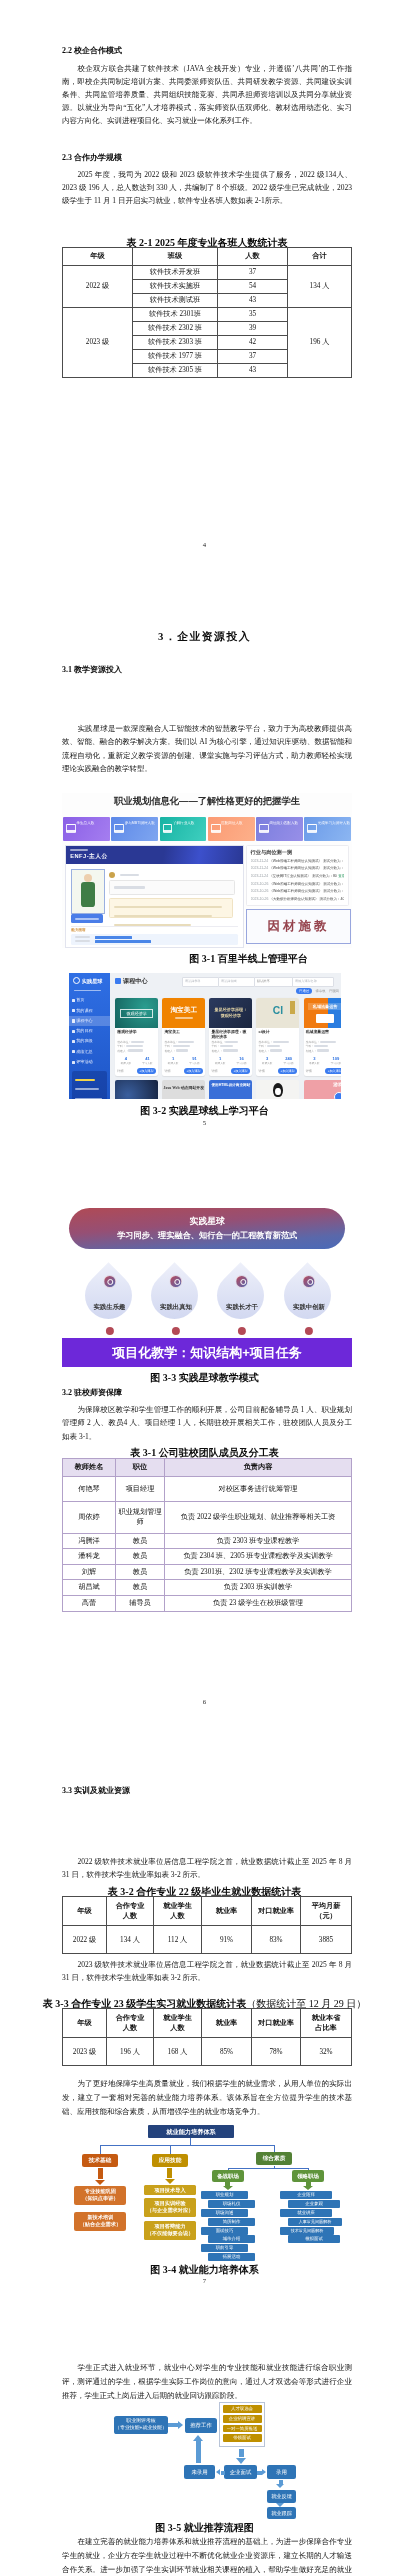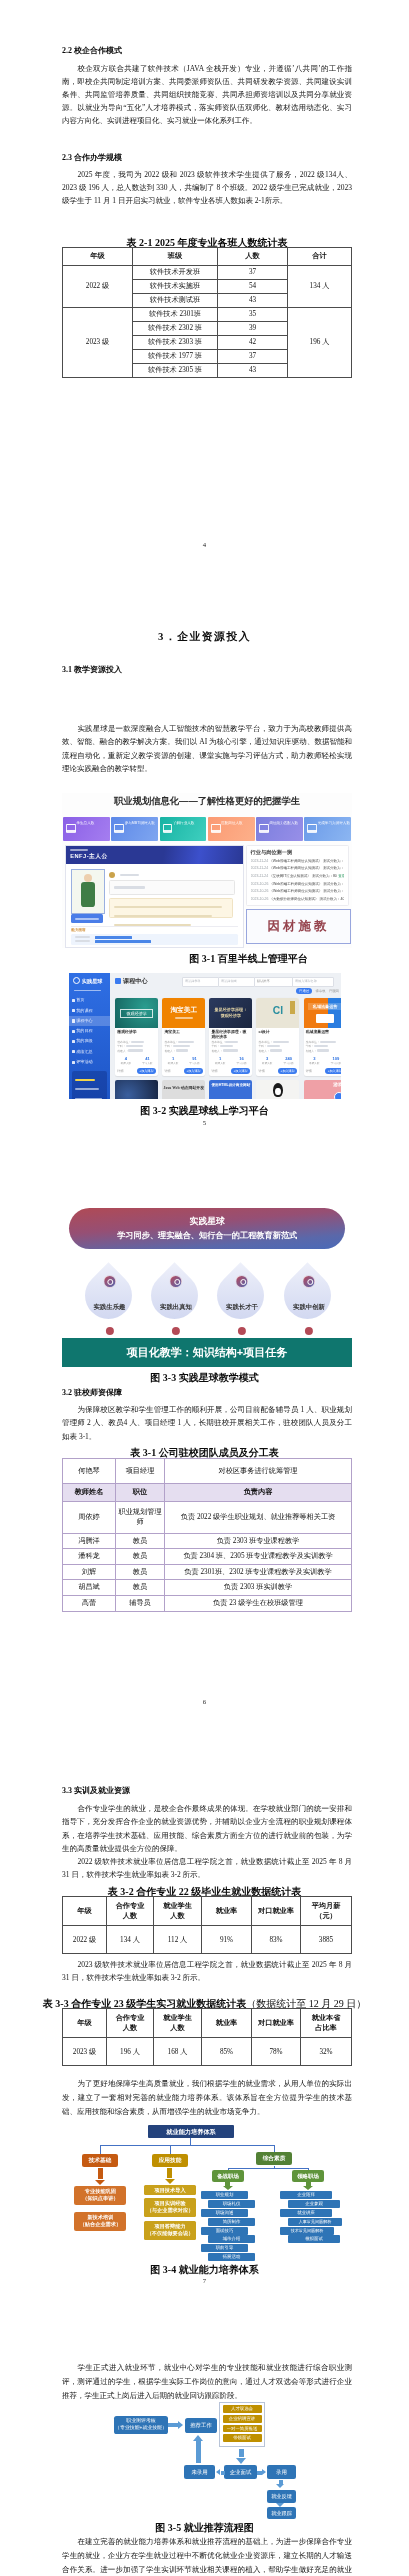--- a/index.html
+++ b/index.html
@@ -422,45 +422,45 @@
       <div class="drop-ic"></div>
       <div class="drop-tx">实践长才干</div>
       <div class="drop-dot"></div>
     </div>
     <div class="drop-slot" style="left:216px;top:49px;">
       <div class="drop-shape"></div>
       <div class="drop-ic"></div>
       <div class="drop-tx">实践中创新</div>
       <div class="drop-dot"></div>
     </div>
-    <div style="position:absolute;left:0;top:131px;width:290px;height:29px;background:#0f766e;color:#fff;
-         text-align:center;line-height:29px;font-size:11px;font-weight:bold;">项目化教学：知识结构+项目任务</div>
+    <div style="position:absolute;left:0;top:131px;width:290px;height:29px;background:#6d28d9;color:#fff;
+         text-align:center;line-height:29px;font-size:13px;font-weight:bold;">项目化教学：知识结构+项目任务</div>
   </div>
   <div class="b cap" style="left:0;top:1371px;width:409px;">图 3-3  实践星球教学模式</div>
 
   <div class="b h2x" style="left:62px;top:1387px;width:290px;">3.2 驻校师资保障</div>
   <div class="b para" style="left:62px;top:1403px;width:290px;line-height:13.4px;">为保障校区教学和学生管理工作的顺利开展，公司目前配备辅导员 1 人、职业规划管理师 2 人、教员4 人、项目经理 1 人，长期驻校开展相关工作，驻校团队人员及分工如表 3-1。</div>
 
   <div class="b cap" style="left:0;top:1446px;width:409px;">表 3-1  公司驻校团队成员及分工表</div>
   <table class="b tb tbp" style="left:62px;top:1458px;">
     <colgroup>
         <col style="width:53px">
         <col style="width:49px">
         <col>
       </colgroup>
     <tbody>
-        <tr style="height:25px">
+        <tr style="height:17.5px">
+          <th>教师姓名</th>
+          <th>职位</th>
+          <th>负责内容</th>
+        </tr>
+    <tr style="height:25px">
           <td>何艳琴</td>
           <td>项目经理</td>
           <td>对校区事务进行统筹管理</td>
-        </tr>
-    <tr style="height:17.5px">
-          <th>教师姓名</th>
-          <th>职位</th>
-          <th>负责内容</th>
         </tr>
     <tr style="height:32px">
           <td>周依婷</td>
           <td>职业规划管理师</td>
           <td>负责 2022 级学生职业规划、就业推荐等相关工资</td>
         </tr>
     <tr style="height:15.5px">
           <td>冯腾洋</td>
           <td>教员</td>
           <td>负责 2303 班专业课程教学</td>
@@ -484,21 +484,20 @@
           <td>高蕾</td>
           <td>辅导员</td>
           <td>负责 23 级学生在校班级管理</td>
         </tr>
   </tbody>
     </table>
 
   <div class="b pg" style="left:0;top:1698px;width:409px;">6</div>
 
   <div class="b h2x" style="left:62px;top:1785px;width:290px;">3.3 实训及就业资源</div>
-  <div class="b para" style="left:62px;top:1802px;width:290px;line-height:13.4px;">合作专业学生的就业，是校企合作最终成果的体现。在学校就业部门的统一安排和指导下，充分发挥合作企业的就业资源优势，并辅助以企业方全流程的职业规划课程体系，在培养学生技术基础、应用技能、综合素质方面全方位的进行就业前的包装，为学生的高质量就业提供全方位的保障。</div>
   <div class="b para" style="left:62px;top:1855px;width:290px;line-height:13.4px;">2022 级软件技术就业率位居信息工程学院之首，就业数据统计截止至 2025 年 8 月 31 日，软件技术学生就业率如表 3-2 所示。</div>
 
   <div class="b cap" style="left:0;top:1885px;width:409px;">表 3-2  合作专业 22 级毕业生就业数据统计表</div>
   <table class="b tb" style="left:62px;top:1896px;">
     <colgroup>
         <col style="width:44px">
         <col style="width:47px">
         <col style="width:48px">
         <col style="width:50px">
         <col style="width:49px">

